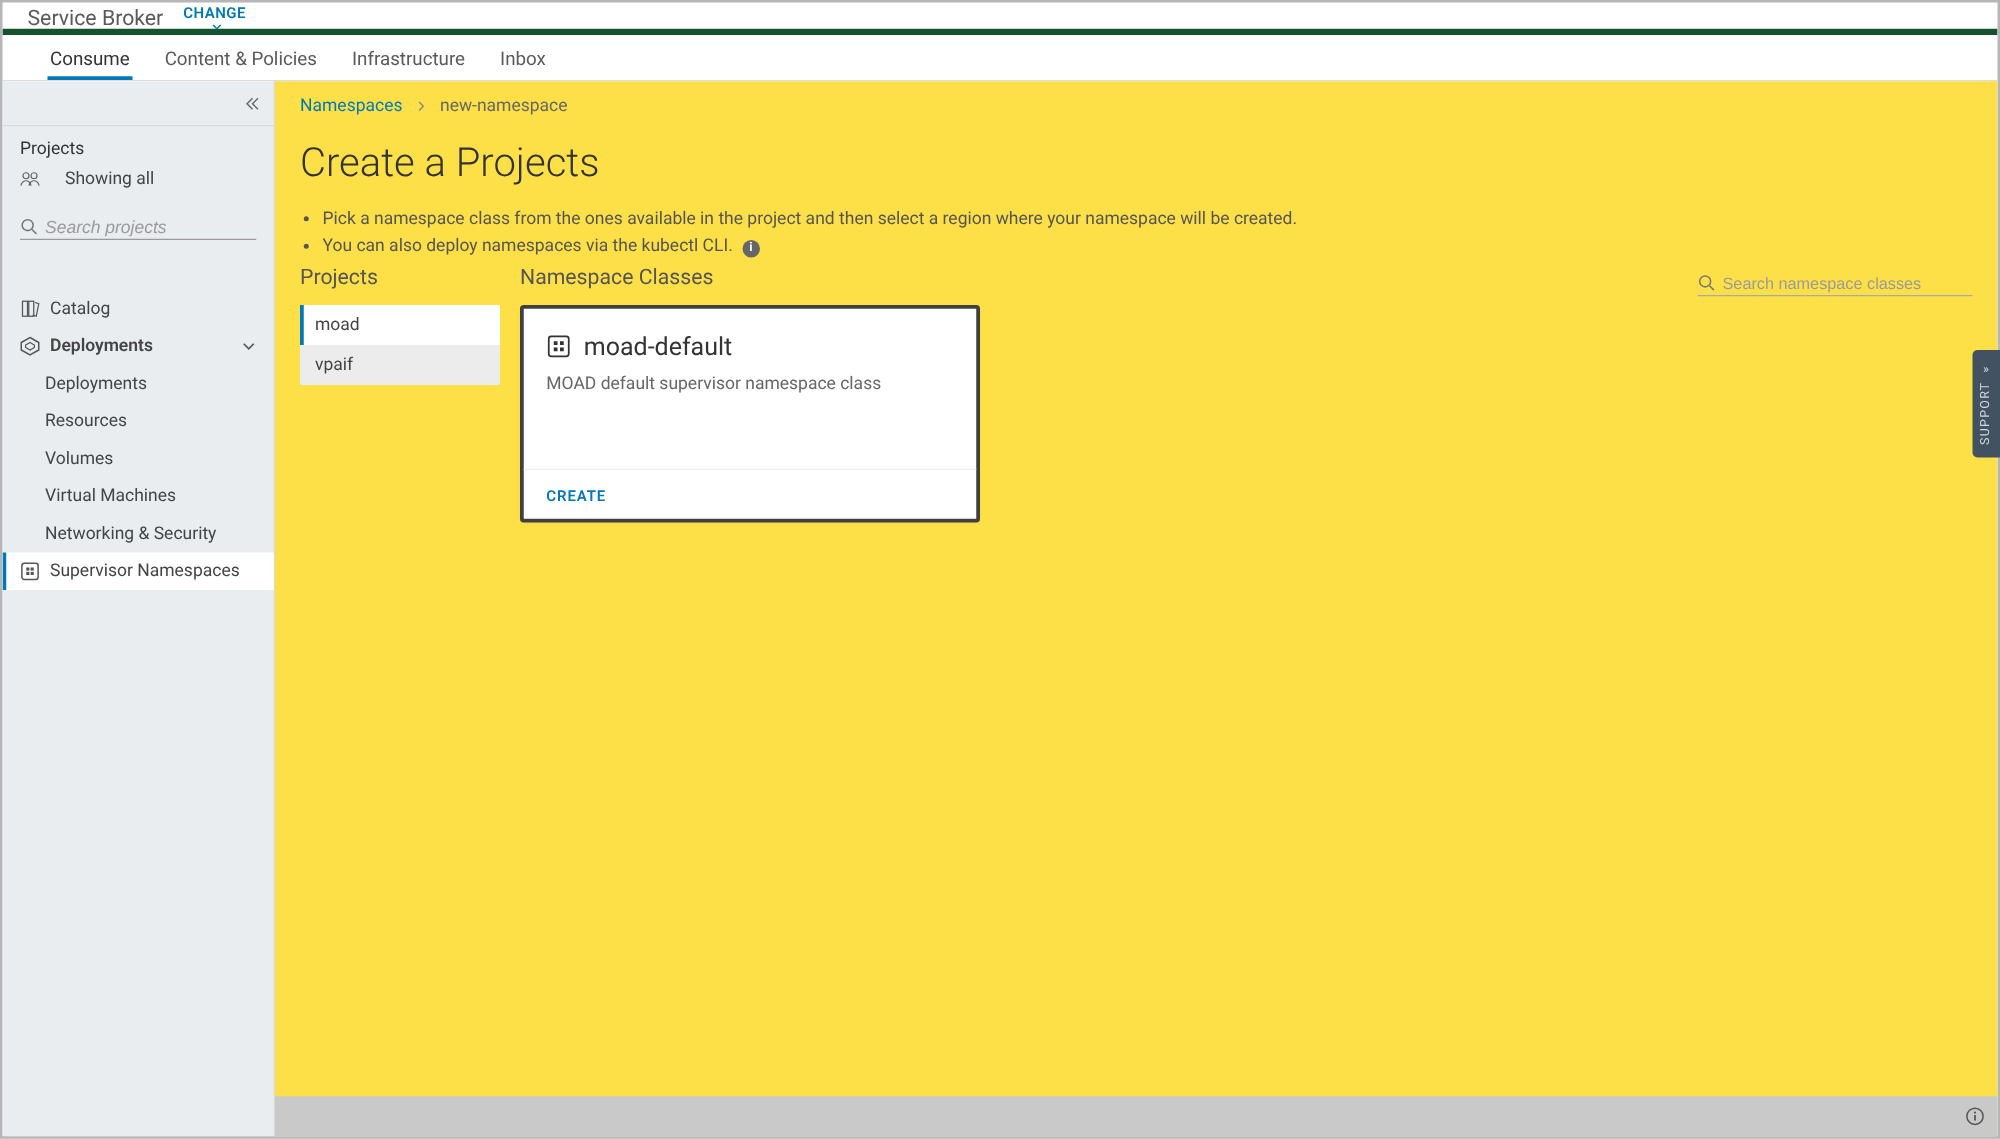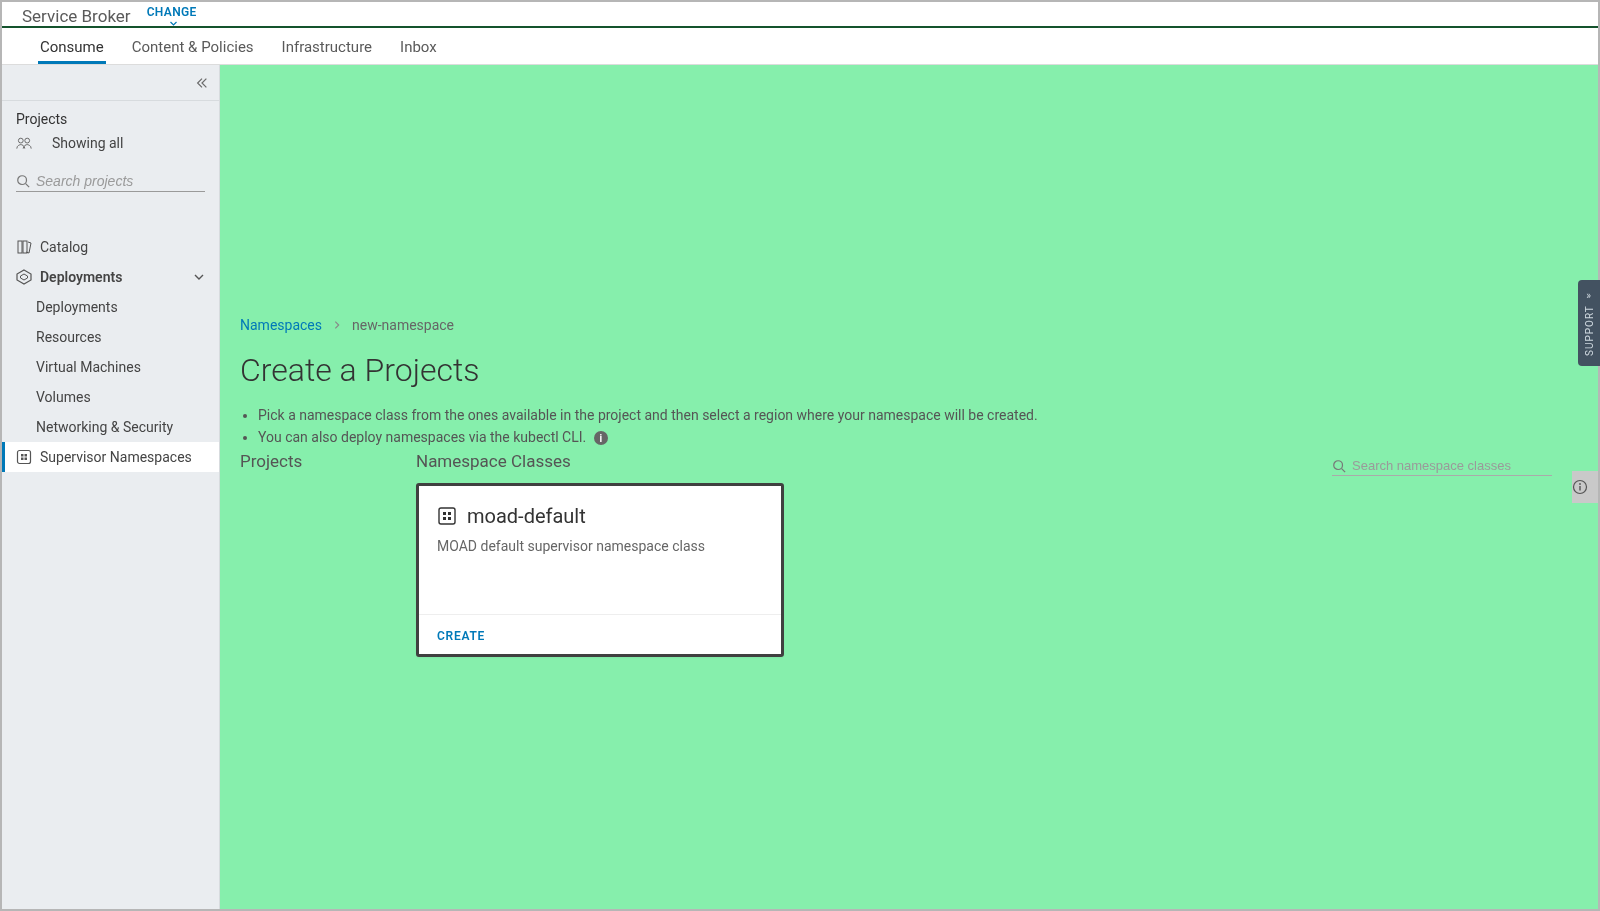--- a/index.html
+++ b/index.html
@@ -2,21 +2,21 @@
 <html><head>
 <meta charset="utf-8">
 <style>
   * { box-sizing: border-box; margin: 0; padding: 0; }
   html, body { width: 1600px; height: 911px; font-family: -apple-system, BlinkMacSystemFont, "Segoe UI", Roboto, "Helvetica Neue", Arial, sans-serif; color: #333; background: #fff; overflow: hidden; }
   body { border: 2px solid #b6b6b6; }
 
   .app { display: flex; flex-direction: column; width: 100%; height: 100%; }
 
   
-  .brandbar { height: 26px; display:flex; align-items:center; padding: 4px 10px 0 20px; border-bottom:2px solid #14532d; }
+  .brandbar { height: 26px; display:flex; align-items:center; padding: 4px 10px 0 20px; border-bottom:5px solid #14532d; }
   .brandbar .title { font-size: 17px; color:#5a5a5a; font-weight:400; }
   .brandbar .change { margin-left: 16px; color:#0079b8; font-size:12px; font-weight:600; letter-spacing:0.03em; display:flex; align-items:center; cursor:pointer;flex-direction:column; }
   .brandbar .change svg { margin-left:4px; }
 
   
   .topnav { height:37px; display:flex; align-items:flex-end; padding-left:24px; border-bottom:1px solid #dcdcdc; gap:0; }
   .topnav .tab { padding: 0 14px 8px 14px; font-size:15px; color:#5a5a5a; cursor:pointer; position:relative; }
   .topnav .tab.active { color:#333; font-weight:400; }
   .topnav .tab.active::after { content:""; position:absolute; left:12px; right:12px; bottom:0; height:3px; background:#0079b8; }
 
@@ -35,21 +35,21 @@
 
   .sb-nav { margin-top:30px; display:flex; flex-direction:column;}
   .sb-item { display:flex; align-items:center; gap:8px; padding: 7px 14px; font-size:14px; color:#444; cursor:pointer; position:relative;}
   .sb-item.bold { font-weight:600; }
   .sb-item .chev { margin-left:auto; }
   .sb-sub { padding-left:34px; }
   .sb-item.active { background:#fff; }
   .sb-item.active::before { content:""; position:absolute; left:0; top:0; bottom:0; width:3px; background:#0079b8; }
 
   
-  .main { flex:1; background:#86efac; display:flex; flex-direction:row; min-width:0;align-items:center;}
+  .main { flex:1; background:#fde047; display:flex; flex-direction:column; min-width:0;}
   .content { flex:1; padding: 12px 20px; overflow:auto; }
   .breadcrumb { font-size:14px; color:#666; display:flex; align-items:center; gap:10px; }
   .breadcrumb a { color:#0079b8; text-decoration:none; }
   .page-title { font-size:32px; font-weight:300; color:#333; margin-top:18px; }
   .bullets { margin-top:18px; font-size:14px; color:#555; padding-left:18px; }
   .bullets li { margin-bottom:6px; }
   .bullets .info { display:inline-flex; width:14px; height:14px; border-radius:50%; background:#666; color:#fff; font-size:10px; align-items:center; justify-content:center; margin-left:4px; font-weight:bold;}
 
   .panel-row { display:flex; gap:16px; margin-top:6px; }
   .col-projects { width:160px; }
@@ -150,24 +150,24 @@
               <path d="M2 4 L6 8 L10 4" stroke="#555" stroke-width="1.4" fill="none"></path>
             </svg>
         </div>
         <div class="sb-item sb-sub">
             <span>Deployments</span>
           </div>
         <div class="sb-item sb-sub">
             <span>Resources</span>
           </div>
         <div class="sb-item sb-sub">
+            <span>Volumes</span>
+          </div>
+        <div class="sb-item sb-sub">
             <span>Virtual Machines</span>
-          </div>
-        <div class="sb-item sb-sub">
-            <span>Volumes</span>
           </div>
         <div class="sb-item sb-sub">
             <span>Networking &amp; Security</span>
           </div>
         <div class="sb-item active">
           <svg class="icon" width="16" height="16" viewBox="0 0 16 16">
               <rect x="1.5" y="1.5" width="13" height="13" rx="2" stroke="#555" fill="none" stroke-width="1.2"></rect>
               <rect x="5" y="5" width="2.5" height="2.5" fill="#555"></rect>
               <rect x="8.5" y="5" width="2.5" height="2.5" fill="#555"></rect>
               <rect x="5" y="8.5" width="2.5" height="2.5" fill="#555"></rect>
@@ -194,20 +194,24 @@
           <li>Pick a namespace class from the ones available in the project and then select a region where your namespace will be created.</li>
           <li>
             <span>You can also deploy namespaces via the kubectl CLI.</span>
             <span class="info">i</span>
           </li>
         </ul>
 
         <div class="panel-row">
           <div class="col-projects">
             <div class="section-h">Projects</div>
+            <div class="proj-list">
+              <div class="proj-item active"><span>moad</span></div>
+              <div class="proj-item"><span>vpaif</span></div>
+            </div>
           </div>
 
           <div class="col-classes">
             <div class="col-head-row">
               <div class="section-h">Namespace Classes</div>
               <div class="search-right">
                 <svg class="icon" width="14" height="14" viewBox="0 0 16 16">
                     <circle cx="7" cy="7" r="5" stroke="#777" fill="none" stroke-width="1.4"></circle>
                     <path d="M11 11 L15 15" stroke="#777" stroke-width="1.4"></path>
                   </svg>

